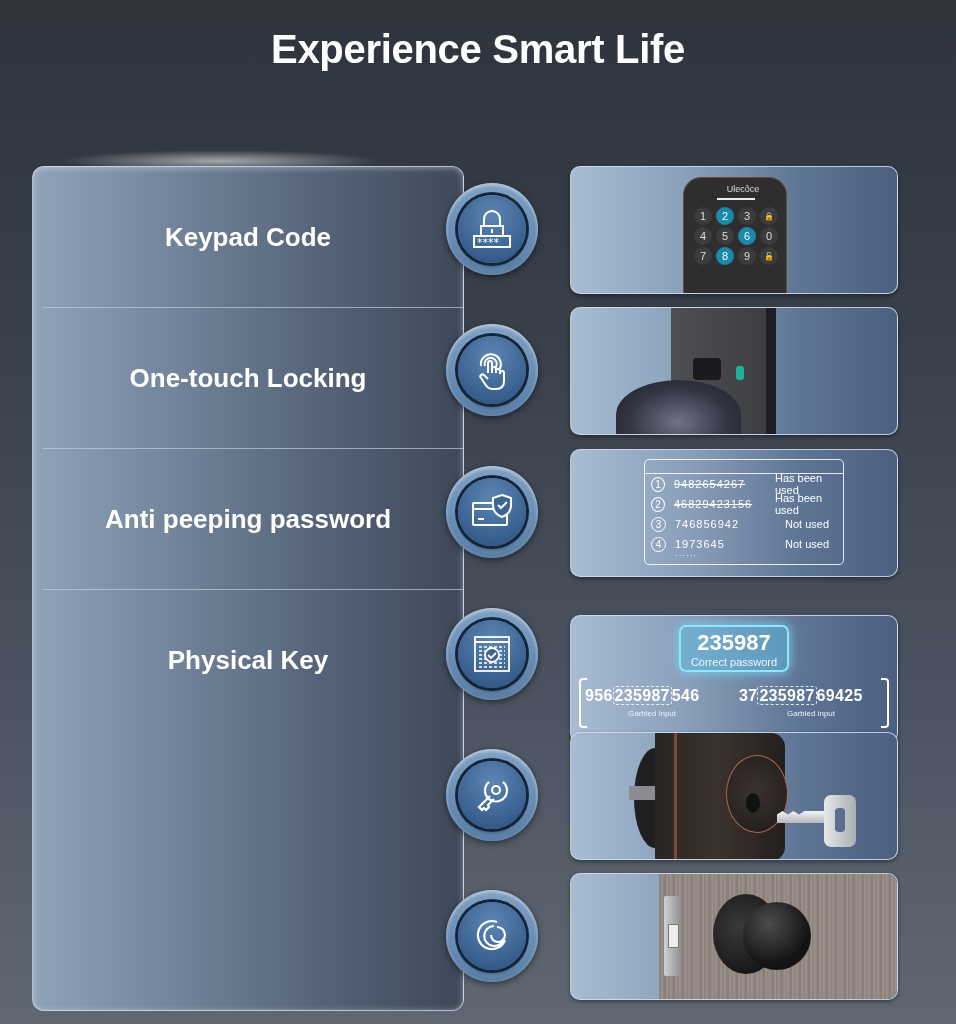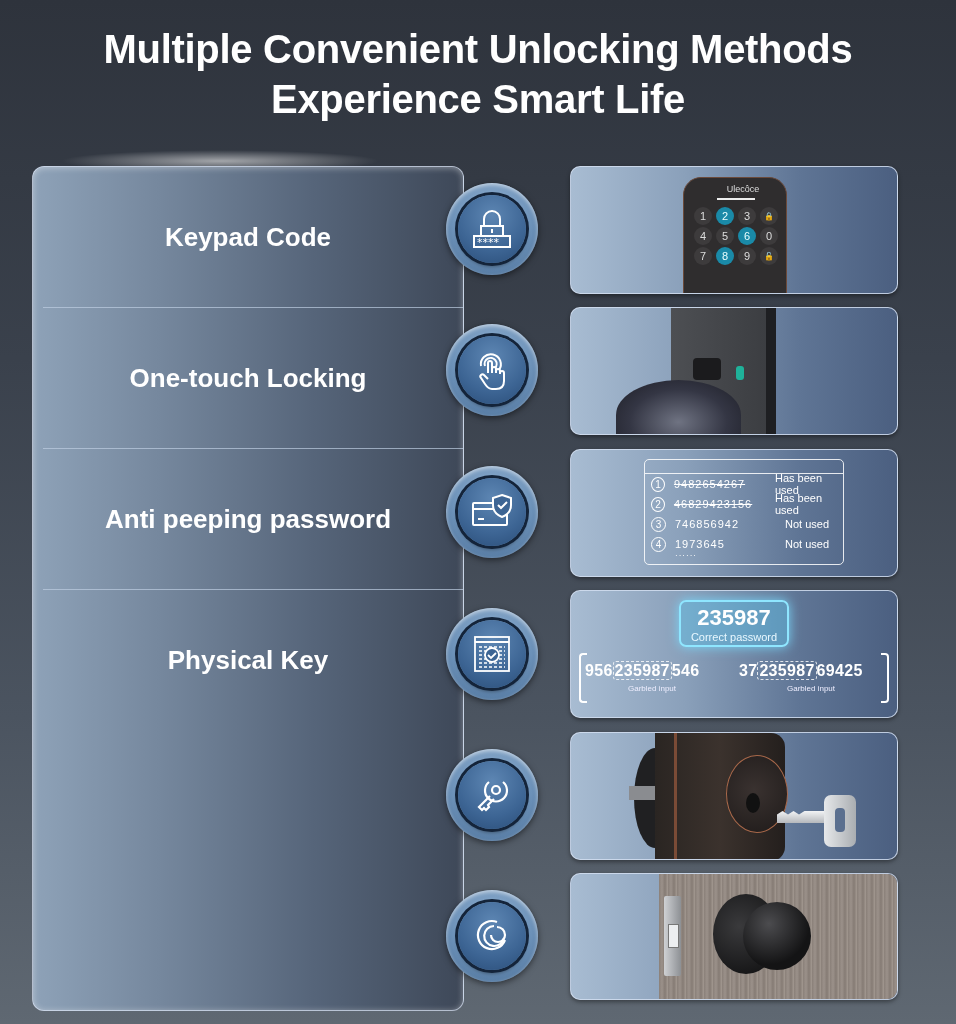--- a/index.html
+++ b/index.html
@@ -127,21 +127,20 @@
   .latch::after { content:""; position:absolute; left: 4px; top: 28px; width: 9px; height: 22px; background: #eceef0; border: 1px solid #777; }
   .rose { position: absolute; left: 142px; top: 20px; width: 66px; height: 80px; border-radius: 50%; background: radial-gradient(circle at 40% 40%, #3a3a3c, #0d0d0e); }
   .knob { position: absolute; left: 172px; top: 28px; width: 68px; height: 68px; border-radius: 50%; background: radial-gradient(circle at 38% 32%, #4c4c4f, #141415 65%); }
 </style>
 </head>
 <body>
 
 <div class="glow"></div>
 
 <div class="title">
-  <div>Multiple Convenient Unlocking Methods</div>
   <div>Experience Smart Life</div>
 </div>
 
 <div class="left-panel">
   <div class="left-row">
       <span>Keypad Code</span>
     </div>
   <div class="left-row">
       <span>One-touch Locking</span>
     </div>
@@ -269,21 +268,21 @@
     </div>
     <div class="code-row">
       <div class="code-num">4</div>
       <div class="code-val">1973645</div>
       <div class="code-status">Not used</div>
     </div>
     <div class="dots">······</div>
   </div>
 </div>
 
-<div class="card" style="top:590px">
+<div class="card" style="top:615px">
   <div class="correct">
     <div class="big">235987</div>
     <div class="small">Correct password</div>
   </div>
   <div class="bracket l"></div>
   <div class="bracket r"></div>
   <div class="garble" style="left:14px">
     <span>956</span><span class="mid">235987</span><span>546</span>
   </div>
   <div class="garble-lbl" style="left:57px">Garbled input</div>

